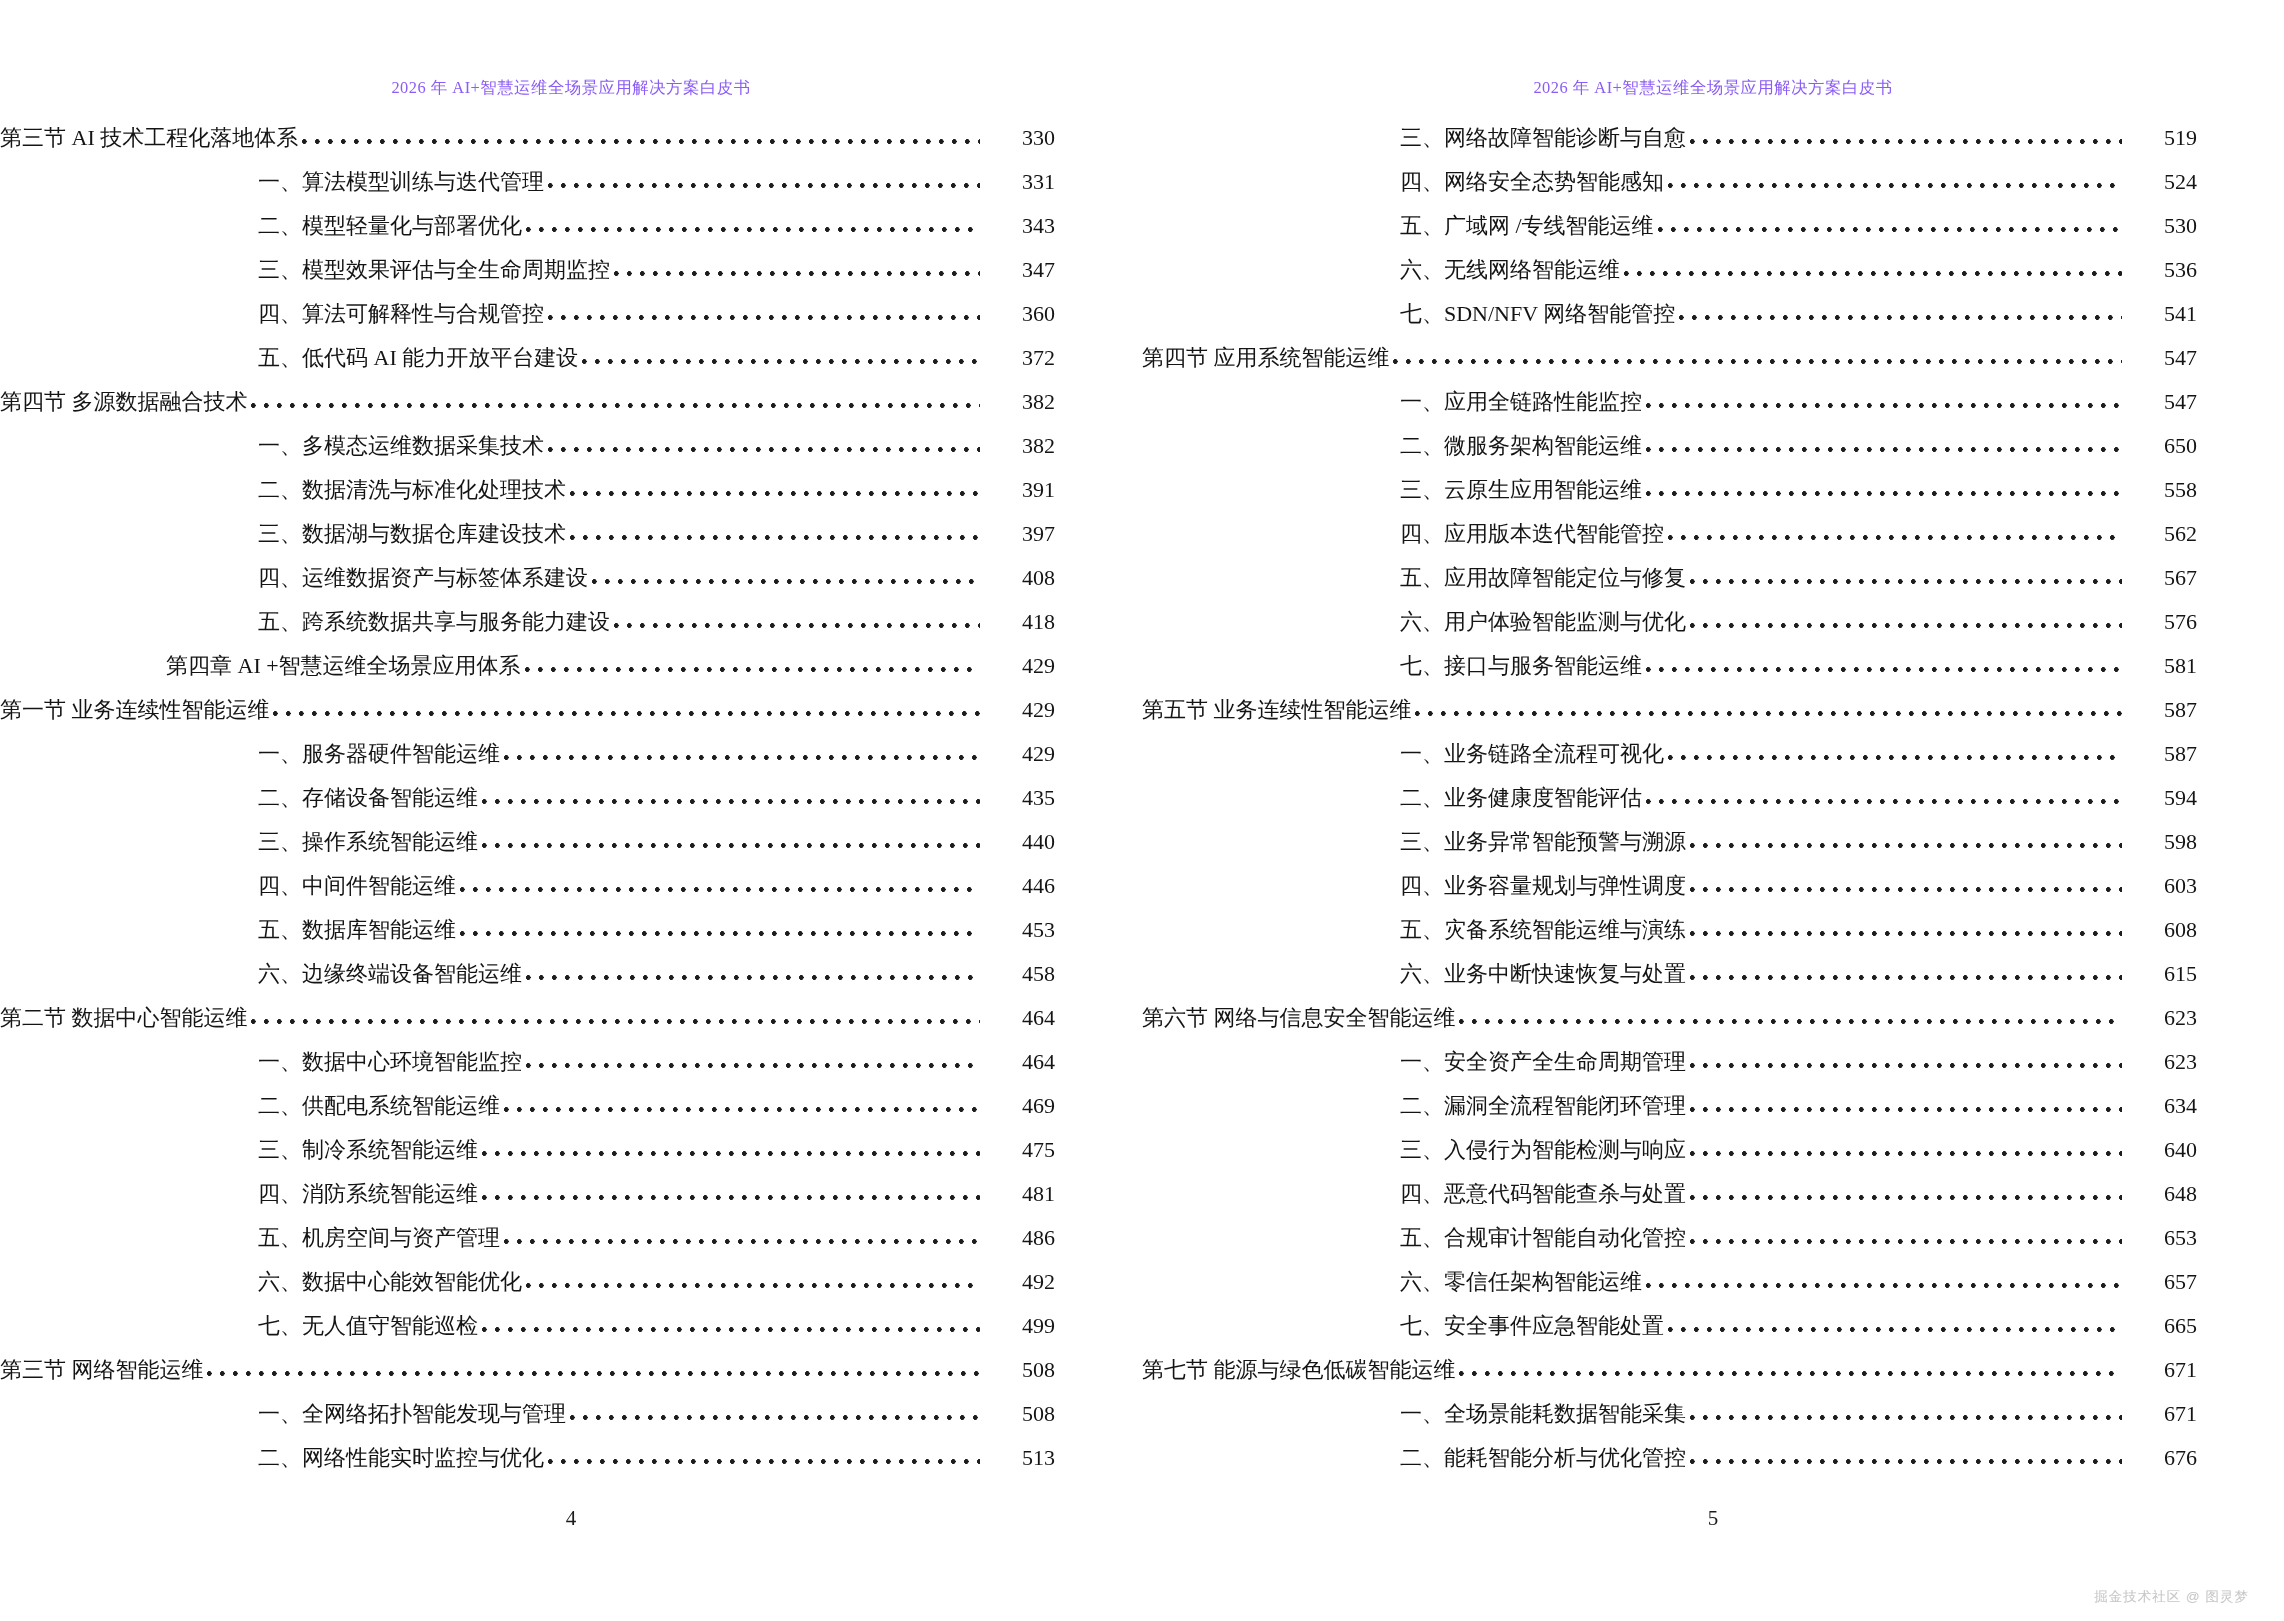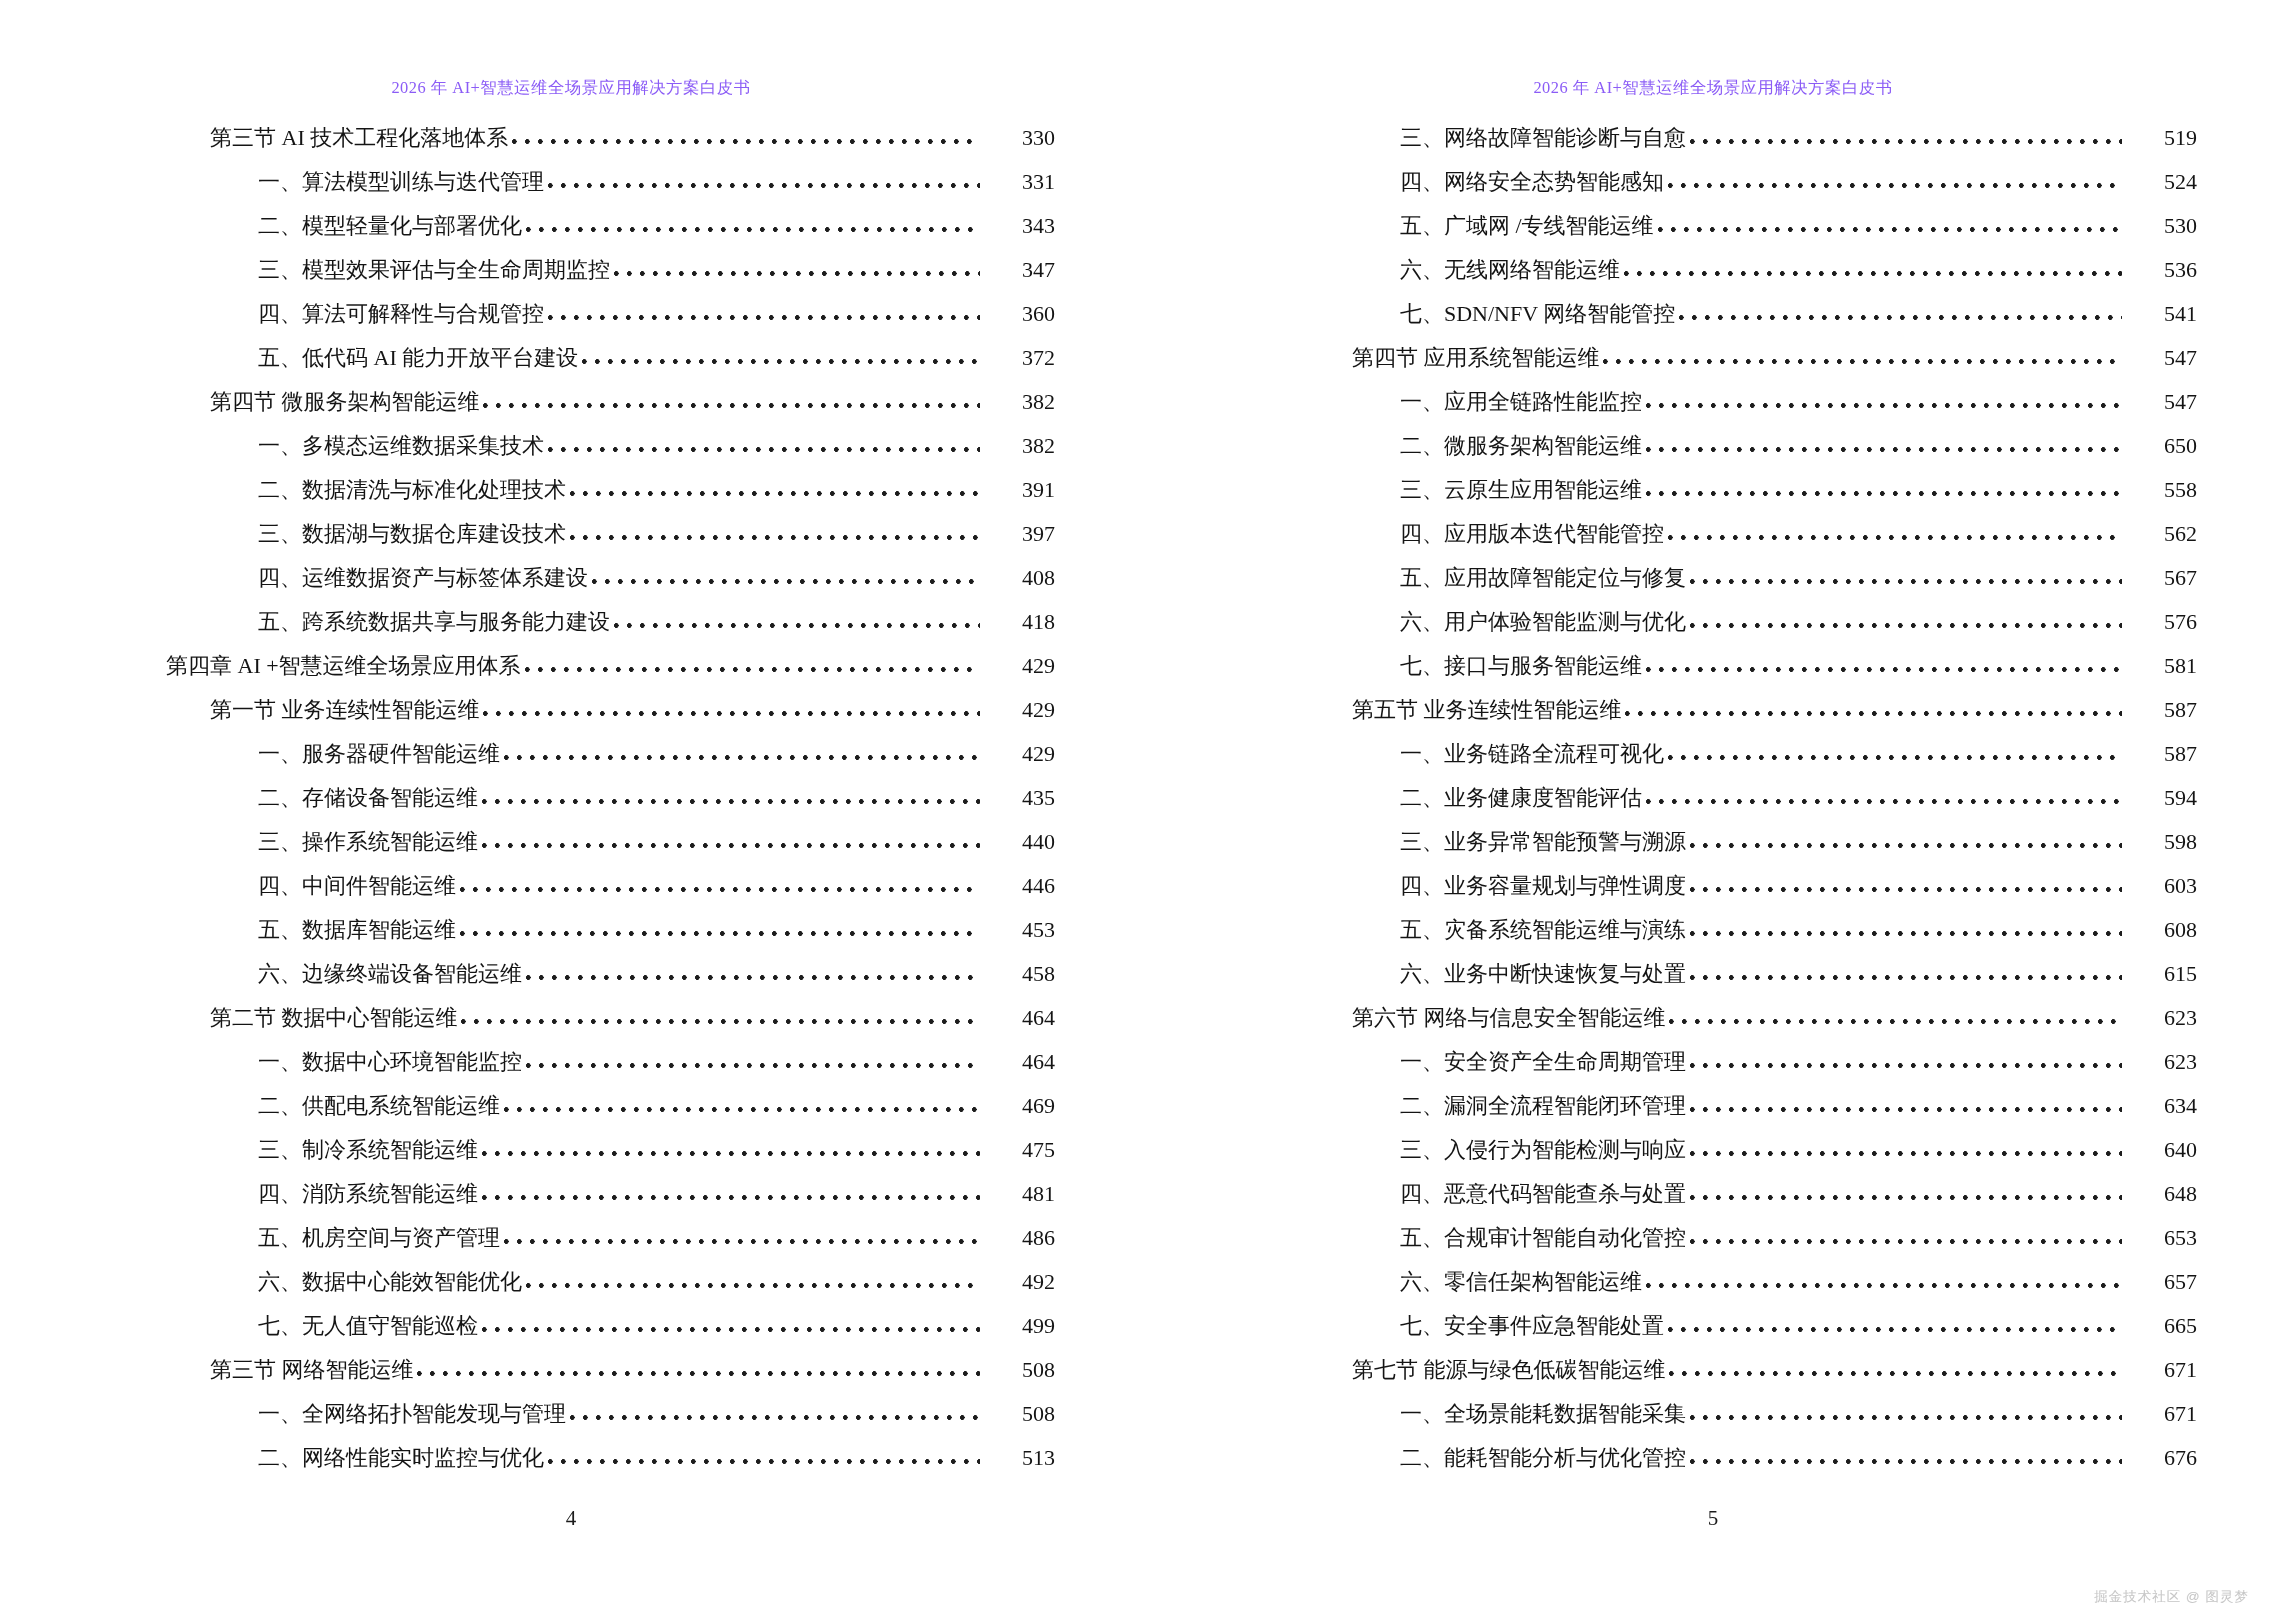--- a/index.html
+++ b/index.html
@@ -46,21 +46,21 @@
   }
   .toc-row {
     display: flex;
     align-items: flex-end;
     height: 44px;
     box-sizing: border-box;
     padding-right: 87px;
     padding-bottom: 2.9px;
   }
   .lvl-chapter { padding-left: 166px; }
-  .lvl-section { padding-left: 210px; }
+  .lvl-section { }
   .lvl-item    { padding-left: 258px; }
 
   .toc-label {
     font-size: 22px;
     line-height: 1.15;
     white-space: pre;
     color: #141414;
   }
   .leader {
     flex: 1 1 auto;
@@ -134,21 +134,21 @@
         <span class="toc-label">四、算法可解释性与合规管控</span>
         <span class="leader"></span>
         <span class="toc-page">360</span>
       </div>
       <div class="toc-row lvl-item">
         <span class="toc-label">五、低代码 AI 能力开放平台建设</span>
         <span class="leader"></span>
         <span class="toc-page">372</span>
       </div>
       <div class="toc-row lvl-section">
-        <span class="toc-label">第四节 微服务架构智能运维</span>
+        <span class="toc-label">第四节 多源数据融合技术</span>
         <span class="leader"></span>
         <span class="toc-page">382</span>
       </div>
       <div class="toc-row lvl-item">
         <span class="toc-label">一、多模态运维数据采集技术</span>
         <span class="leader"></span>
         <span class="toc-page">382</span>
       </div>
       <div class="toc-row lvl-item">
         <span class="toc-label">二、数据清洗与标准化处理技术</span>

